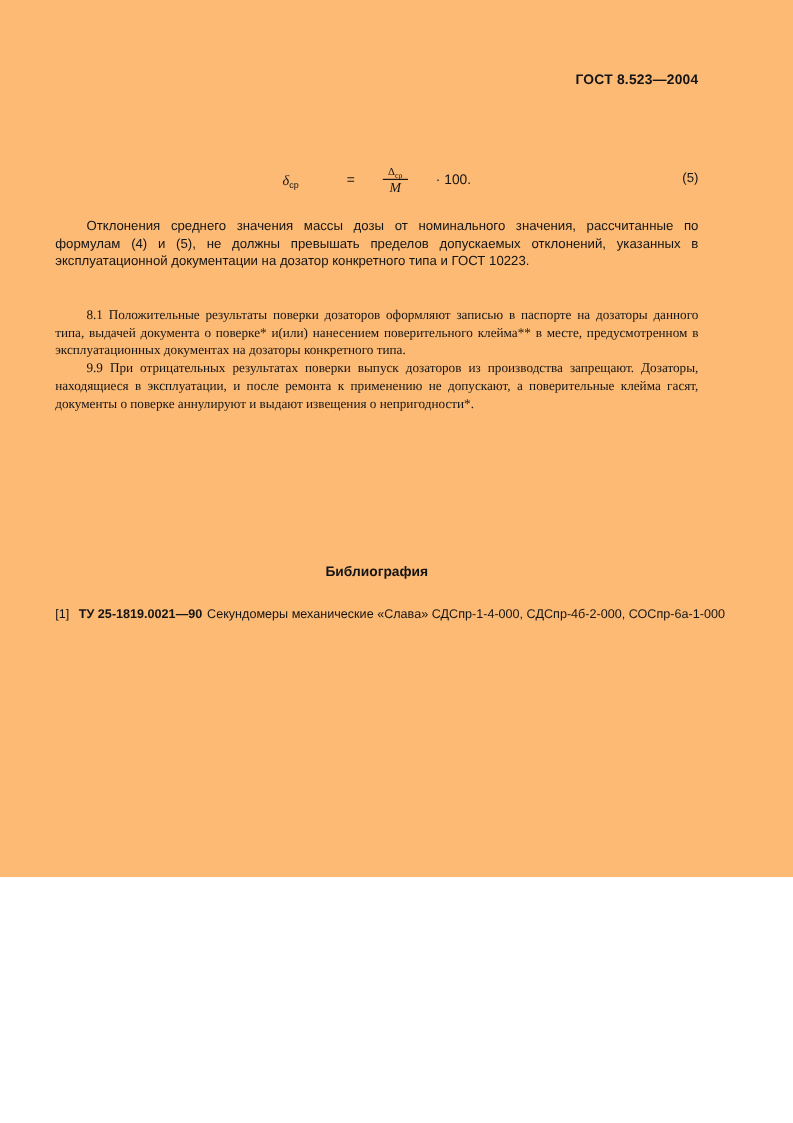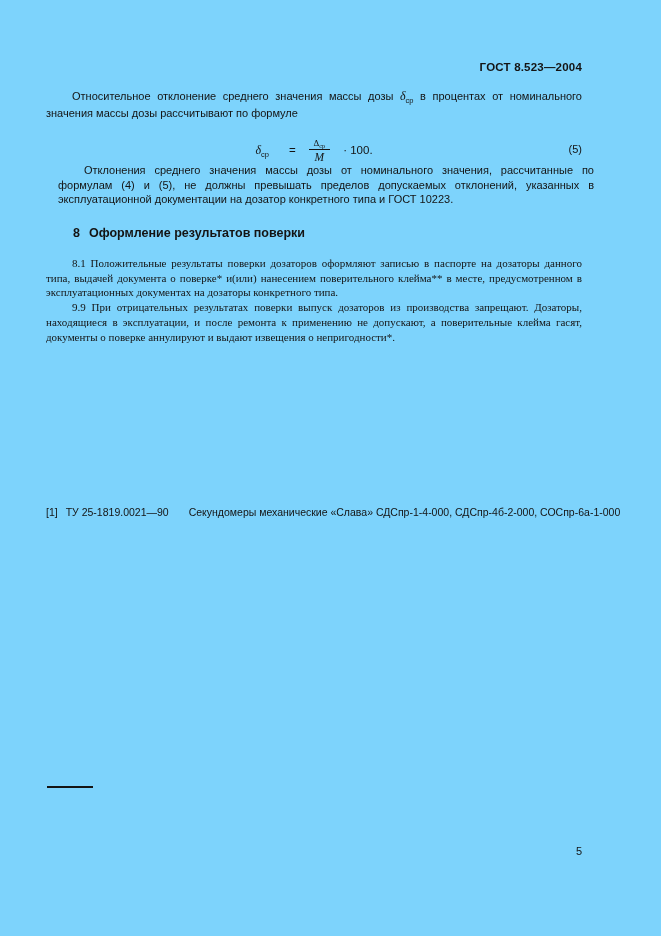--- a/index.html
+++ b/index.html
@@ -1,20 +1,20 @@
 <!DOCTYPE html>
 <html><head>
 <meta charset="utf-8">
 <style>
   html, body { margin: 0; padding: 0; background: #ffffff; }
   .page {
     position: relative;
     width: 661px;
-    height: 936px;
-    background: #7dd3fc;
+    height: 731px;
+    background: #fdba74;
     color: #141414;
     font-family: "Liberation Sans", sans-serif;
     overflow: hidden;
   }
   .abs { position: absolute; }
 
   .doc-header {
     top: 61px;
     right: 79px;
     font-size: 11.5px;
@@ -26,21 +26,21 @@
 
   .body-para {
     margin: 0;
     font-size: 11px;
     line-height: 14.7px;
     text-align: justify;
     text-indent: 26px;
   }
 
   .para-1 { top: 89px; }
-  .para-2 { top: 163px; margin-left: 12px; }
+  .para-2 { top: 182px; }
   .clauses { top: 256px; }
 
   .sym {
     font-family: "Liberation Serif", serif;
     font-style: italic;
     font-size: 12px;
   }
   sub.sub {
     font-size: 7.5px;
     vertical-align: baseline;
@@ -49,21 +49,21 @@
   }
 
   .formula-row {
     top: 131px;
     height: 38px;
     display: flex;
     align-items: center;
     justify-content: center;
     font-size: 11.5px;
   }
-  .formula-part { margin: 0 10px; }
+  .formula-part { margin: 0 20px; }
   .frac {
     display: inline-flex;
     flex-direction: column;
     align-items: center;
     vertical-align: middle;
     margin: 0 3px;
   }
   .frac-num {
     font-size: 9px;
     padding: 0 3px 1px 3px;
@@ -99,21 +99,21 @@
     text-align: center;
     font-size: 11.5px;
     font-weight: bold;
   }
   .bib-entry {
     top: 506px;
     font-size: 10.5px;
     white-space: nowrap;
   }
   .bib-entry .bib-ref { margin-right: 8px; }
-  .bib-entry .bib-designation { margin-right: 20px; }
+  .bib-entry .bib-designation { margin-right: 4px; font-weight: bold; }
 
   .footnote-divider {
     top: 786px;
     left: 47px;
     width: 46px;
     border-top: 2px solid #141414;
     height: 0;
   }
   .footnotes { top: 792px; }
   .footnotes p {
@@ -130,42 +130,41 @@
     font-size: 11px;
   }
 </style>
 </head>
 <body>
 
 <div class="page">
 
   <div class="abs doc-header">ГОСТ 8.523—2004</div>
 
-  <p class="abs content body-para para-1"><span>Относительное отклонение среднего значения массы дозы </span><span class="sym">δ</span><sub class="sub">ср</sub><span> в процентах от номинального значения массы дозы рассчитывают по формуле</span></p>
 
   <div class="abs content formula-row">
     <span class="formula-part"><span class="sym">δ</span><sub class="sub">ср</sub></span>
     <span class="formula-part">=</span>
     <span class="frac">
       <span class="frac-num"><span>Δ</span><sub class="sub">ср</sub></span>
       <span class="frac-den">M</span>
     </span>
     <span class="formula-part">· 100.</span>
   </div>
   <div class="abs formula-number">(5)</div>
 
   <p class="abs content body-para para-2">Отклонения среднего значения массы дозы от номинального значения, рассчитанные по формулам (4) и (5), не должны превышать пределов допускаемых отклонений, указанных в эксплуатационной документации на дозатор конкретного типа и ГОСТ 10223.</p>
 
-  <h2 class="abs content section-heading"><span class="sec-num">8</span><span>Оформление результатов поверки</span></h2>
 
   <div class="abs content clauses">
     <p class="body-para">8.1 Положительные результаты поверки дозаторов оформляют записью в паспорте на дозаторы данного типа, выдачей документа о поверке* и(или) нанесением поверительного клейма** в месте, предусмотренном в эксплуатационных документах на дозаторы конкретного типа.</p>
     <p class="body-para">9.9 При отрицательных результатах поверки выпуск дозаторов из производства запрещают. Дозаторы, находящиеся в эксплуатации, и после ремонта к применению не допускают, а поверительные клейма гасят, документы о поверке аннулируют и выдают извещения о непригодности*.</p>
   </div>
 
+  <div class="abs content bib-title">Библиография</div>
 
   <div class="abs content bib-entry">
     <span class="bib-ref">[1]</span><span class="bib-designation">ТУ 25-1819.0021—90</span><span>Секундомеры механические «Слава» СДСпр-1-4-000, СДСпр-4б-2-000, СОСпр-6а-1-000</span>
   </div>
 
   <div class="abs footnote-divider"></div>
 
   <div class="abs content footnotes">
   </div>
 

